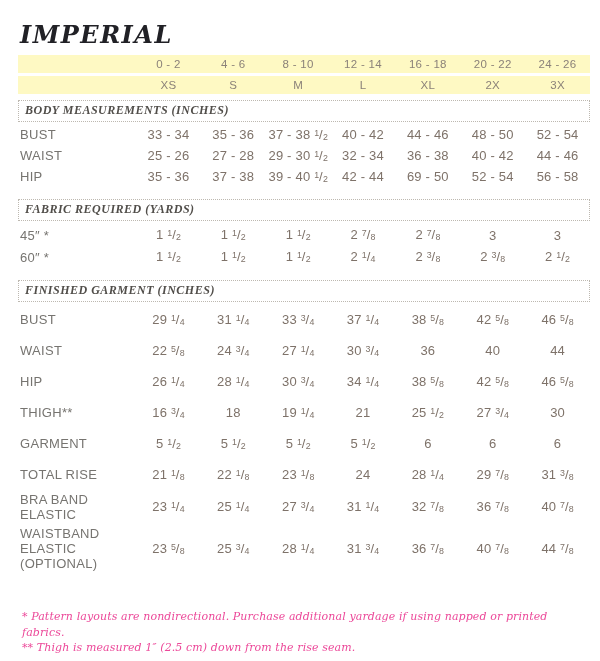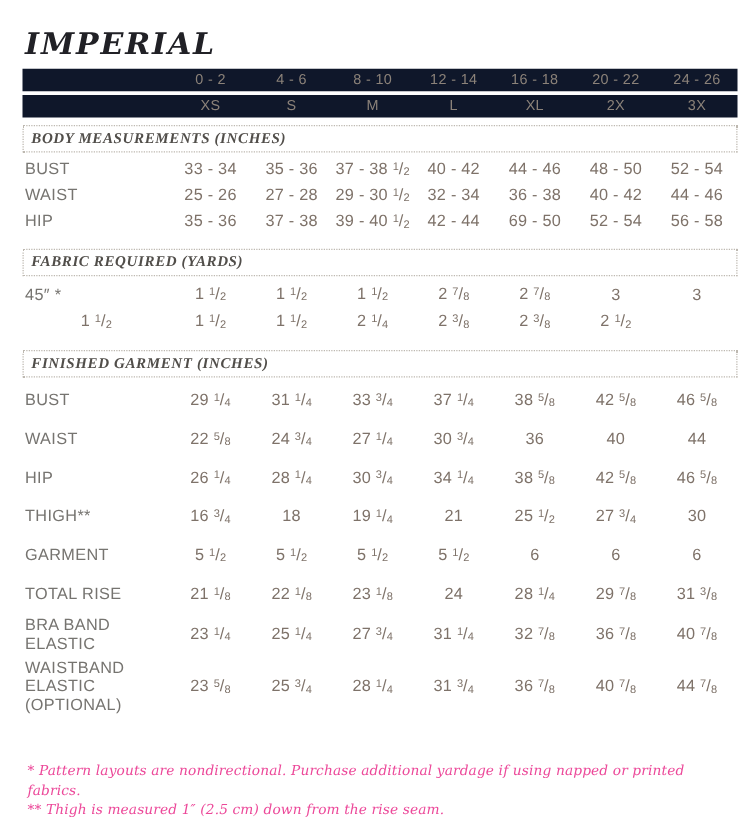--- a/index.html
+++ b/index.html
@@ -1,21 +1,21 @@
 <!DOCTYPE html>
 <html><head>
 <meta charset="utf-8">
 <style>
   html,body{margin:0;padding:0;background:#ffffff;}
   body{width:600px;height:661px;overflow:hidden;font-family:"Liberation Sans",sans-serif;}
   .page{padding:22px 10px 0 18px;box-sizing:border-box;width:600px;height:563px;}
   .title{font-family:"DejaVu Serif","Liberation Serif",serif;font-style:italic;font-weight:600;
          font-size:24px;line-height:25px;letter-spacing:1.5px;color:#212126;margin:0 0 8px 2px;}
   .grid-row{display:grid;grid-template-columns:118px repeat(7,1fr);align-items:center;}
-  .header-bar{background:#0f172a;height:18px;margin-bottom:3px;}
+  .header-bar{background:#fef9c3;height:18px;margin-bottom:3px;}
   .header-bar .cell{font-size:11.5px;color:#8b8279;text-align:center;letter-spacing:0.3px;}
   .section-head{border:1px dotted #bdb8b0;padding:2px 6px 3px 6px;margin:6px 0 0 0;
          font-family:"Liberation Serif",serif;font-weight:bold;font-size:12px;
          letter-spacing:0.5px;color:#514e4a;font-style:italic;}
   .sec{margin-bottom:2px;}
   .sec-1 .section-head{margin-top:12px;}
   .sec-2 .section-head{margin-top:12px;}
   .sec-0 .rows{padding-top:2px;}
   .sec-1 .rows{padding-top:3px;}
   .sec-2 .rows{padding-top:2px;}
@@ -101,20 +101,21 @@
               <div class="row-label">45″ *</div>
               <div class="value-cell">1 <span class="frac"><sup>1</sup>/<sub>2</sub></span></div>
               <div class="value-cell">1 <span class="frac"><sup>1</sup>/<sub>2</sub></span></div>
               <div class="value-cell">1 <span class="frac"><sup>1</sup>/<sub>2</sub></span></div>
               <div class="value-cell">2 <span class="frac"><sup>7</sup>/<sub>8</sub></span></div>
               <div class="value-cell">2 <span class="frac"><sup>7</sup>/<sub>8</sub></span></div>
               <div class="value-cell">3</div>
               <div class="value-cell">3</div>
             </div>
             <div class="grid-row row">
+              <div class="row-label">60″ *</div>
               <div class="value-cell">1 <span class="frac"><sup>1</sup>/<sub>2</sub></span></div>
               <div class="value-cell">1 <span class="frac"><sup>1</sup>/<sub>2</sub></span></div>
               <div class="value-cell">1 <span class="frac"><sup>1</sup>/<sub>2</sub></span></div>
               <div class="value-cell">2 <span class="frac"><sup>1</sup>/<sub>4</sub></span></div>
               <div class="value-cell">2 <span class="frac"><sup>3</sup>/<sub>8</sub></span></div>
               <div class="value-cell">2 <span class="frac"><sup>3</sup>/<sub>8</sub></span></div>
               <div class="value-cell">2 <span class="frac"><sup>1</sup>/<sub>2</sub></span></div>
             </div>
           </div>
         </div>

